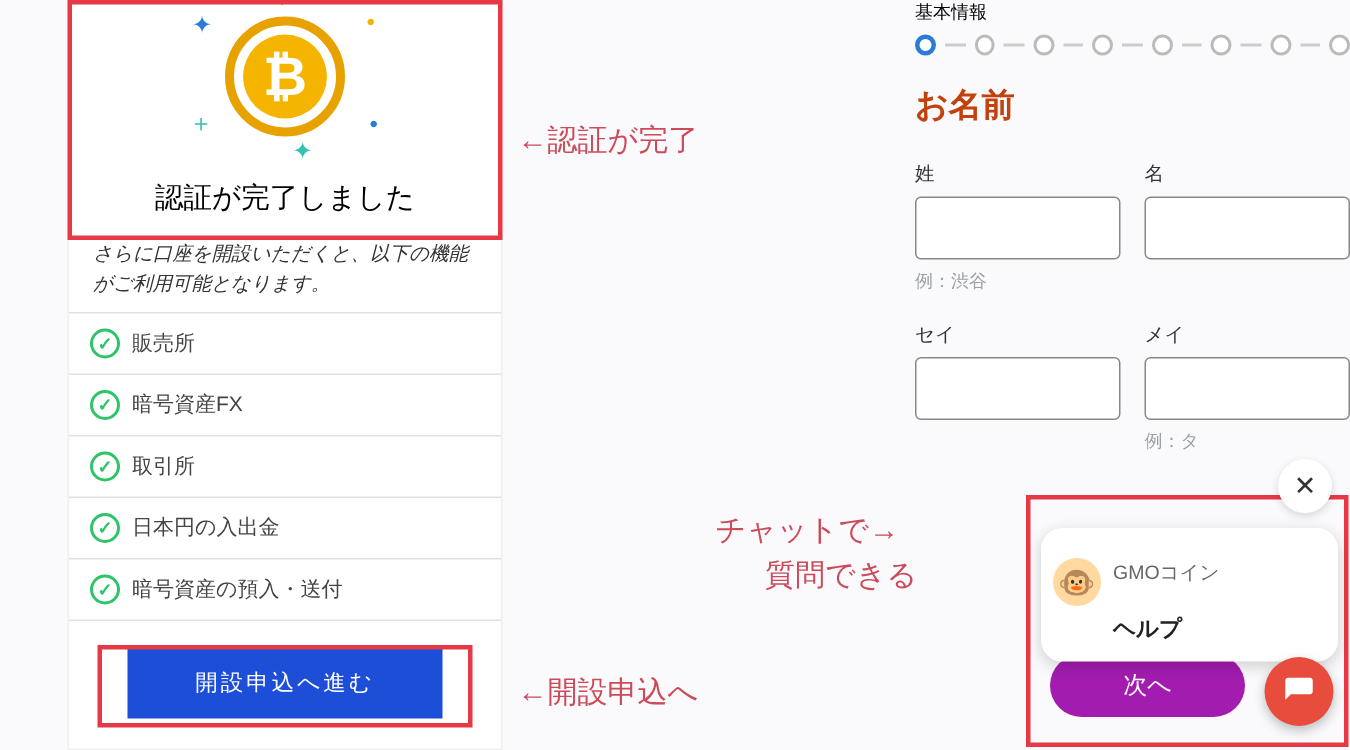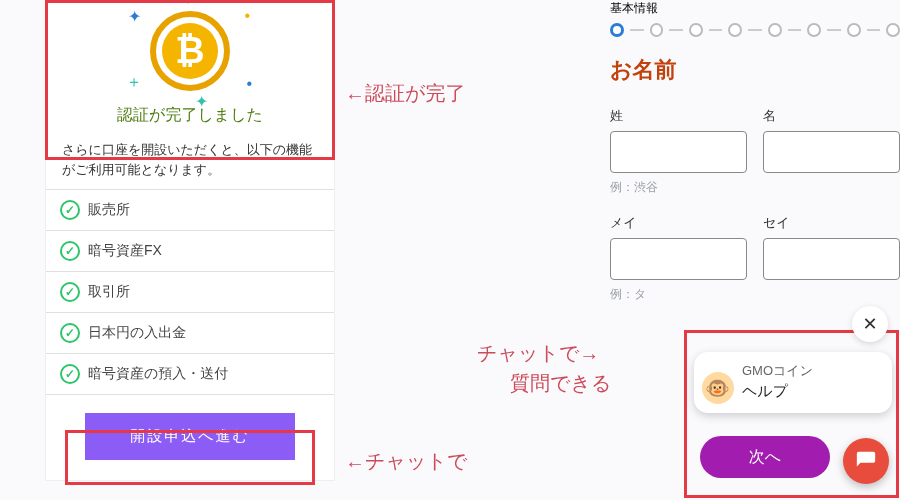--- a/index.html
+++ b/index.html
@@ -13,28 +13,28 @@
   .hl3 { left: 684px; top: 330px; width: 215px; height: 168px; }
 
   .badge-area { padding: 10px 0 8px; text-align: center; }
   .bitcoin-badge { width: 80px; height: 80px; margin: 0 auto; position: relative; }
   .bitcoin-badge::before { content: ""; position: absolute; inset: 0; border: 6px solid #e8a200; border-radius: 50%; }
   .bitcoin-badge-inner { position: absolute; inset: 12px; background: #f5b400; border-radius: 50%; display: flex; align-items: center; justify-content: center; font-size: 36px; font-weight: 700; color: #fff; }
   .sparkle { position: absolute; font-size: 16px; color: #33c1b0; }
   .sparkle.y { color: #f5b400; }
   .sparkle.b { color: #2a7cd6; }
   .s1 { left: -22px; top: -4px; } .s2 { right: -20px; top: -4px; } .s3 { left: -24px; bottom: -2px; } .s4 { right: -22px; bottom: -2px; } .s5 { left: 30px; top: -22px; } .s6 { left: 45px; bottom: -20px; }
-  .auth-complete-text { color: #4d7c0f; font-size: 16px; font-weight: 500; margin-top: 14px; }
-  .sub-desc { font-size: 13px; color: #333; padding: 6px 16px 10px; line-height: 1.5; text-align: left; }
+  .auth-complete-text { color: #000000; font-size: 19px; font-weight: 500; margin-top: 28px; }
+  .sub-desc { font-size: 13px; color: #333; padding: 6px 16px 10px; line-height: 1.5; text-align: left; font-style: italic; }
 
   .feature-list { border-top: 1px solid #e0e0e0; }
   .feature-item { display: flex; align-items: center; gap: 8px; padding: 10px 14px; border-bottom: 1px solid #e0e0e0; font-size: 14px; color: #444; }
   .check-circle { width: 20px; height: 20px; border: 2px solid #2ec46a; border-radius: 50%; display: flex; align-items: center; justify-content: center; color: #2ec46a; font-size: 12px; font-weight: 700; }
 
-  .apply-button { margin: 18px auto 20px; display: block; width: 210px; padding: 14px 0; background: #8b5cf6; color: #fff; border: none; font-size: 15px; letter-spacing: 2px; cursor: pointer; }
+  .apply-button { margin: 18px auto 20px; display: block; width: 210px; padding: 14px 0; background: #1d4ed8; color: #fff; border: none; font-size: 15px; letter-spacing: 2px; cursor: pointer; }
 
   
   .annot { position: absolute; color: #cc4b5a; font-size: 20px; font-weight: 500; white-space: nowrap; text-align: right; }
 
   
   .right-panel { position: absolute; left: 610px; top: 0; width: 290px; }
   .section-label { color: #000000; font-size: 12px; }
   .dots-row { display: flex; align-items: center; gap: 6px; margin: 6px 0 18px; }
   .dot { width: 14px; height: 14px; border: 2px solid #bbb; border-radius: 50%; background: #fff; }
   .dot.active { border-color: #2a7cd6; border-width: 3px; }
@@ -45,22 +45,22 @@
   .field-label { font-size: 13px; color: #333; }
   .text-input { border: 1px solid #888; border-radius: 4px; height: 42px; padding: 0 8px; width: 100%; font-size: 14px; }
   .hint { font-size: 12px; color: #9aa0a6; }
 
   .next-button { position: absolute; left: 700px; top: 436px; width: 130px; height: 42px; border: none; border-radius: 22px; background: #a21caf; color: #fff; font-size: 16px; cursor: pointer; }
 
   
   .chat-close { position: absolute; left: 852px; top: 306px; width: 36px; height: 36px; background: #fff; border-radius: 50%; display: flex; align-items: center; justify-content: center; font-size: 18px; color: #333; box-shadow: 0 2px 6px rgba(0,0,0,.15); cursor: pointer; }
   .chat-bubble { position: absolute; left: 694px; top: 352px; width: 198px; background: #fff; border-radius: 14px; box-shadow: 0 3px 10px rgba(0,0,0,.18); padding: 10px 12px 12px 48px; }
   .chat-bubble .avatar { position: absolute; left: 8px; top: 20px; width: 32px; height: 32px; border-radius: 50%; background: #ffd9a0; display: flex; align-items: center; justify-content: center; font-size: 20px; }
-  .chat-title { font-size: 13px; color: #666; }
-  .chat-msg { font-size: 15px; color: #222; font-weight: 400; margin-top: 2px; }
+  .chat-title { font-size: 13px; color: #666; margin-top: 11px; }
+  .chat-msg { font-size: 15px; color: #222; font-weight: 700; margin-top: 19px; }
   .chat-launcher { position: absolute; left: 843px; top: 438px; width: 46px; height: 46px; background: #e74c3c; border-radius: 50%; display: flex; align-items: center; justify-content: center; cursor: pointer; box-shadow: 0 3px 8px rgba(0,0,0,.25); }
   .chat-launcher svg { width: 22px; height: 22px; fill: #fff; }
 </style>
 </head>
 <body>
 
 <div class="left-panel">
   <div class="badge-area">
     <div class="bitcoin-badge">
       <div class="bitcoin-badge-inner">₿</div>
@@ -97,21 +97,21 @@
       </div>
   </div>
   <button class="apply-button">開設申込へ進む</button>
 </div>
 
 <div class="highlight-red hl1"></div>
 <div class="highlight-red hl2"></div>
 <div class="highlight-red hl3"></div>
 
 <div class="annot" style="left:345px; top:80px;">←認証が完了</div>
-<div class="annot" style="left:345px; top:448px;">←チャットで</div>
+<div class="annot" style="left:345px; top:448px;">←開設申込へ</div>
 <div class="annot" style="left:477px; top:340px;">チャットで→</div>
 <div class="annot" style="left:510px; top:370px;">質問できる</div>
 
 <div class="right-panel">
   <div class="section-label">基本情報</div>
   <div class="dots-row">
     <span class="dot active"></span>
       <span class="dash"></span>
     <span class="dot"></span>
       <span class="dash"></span>
@@ -136,28 +136,28 @@
       <span class="hint">例：渋谷</span>
     </div>
     <div class="field-col">
       <span class="field-label">名</span>
       <input class="text-input" style="">
     </div>
   </div>
 
   <div class="field-row">
     <div class="field-col">
+      <span class="field-label">セイ</span>
+      <input class="text-input" style="">
+      <span class="hint"></span>
+    </div>
+    <div class="field-col">
       <span class="field-label">メイ</span>
       <input class="text-input" style="">
       <span class="hint">例：タ</span>
-    </div>
-    <div class="field-col">
-      <span class="field-label">セイ</span>
-      <input class="text-input" style="">
-      <span class="hint"></span>
     </div>
   </div>
 </div>
 
 <button class="next-button">次へ</button>
 
 <div class="chat-close">
     <span>✕</span>
   </div>
 <div class="chat-bubble">

